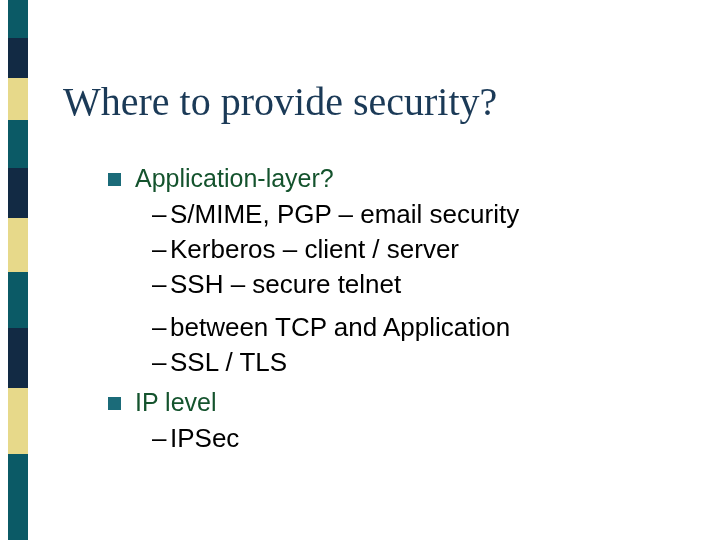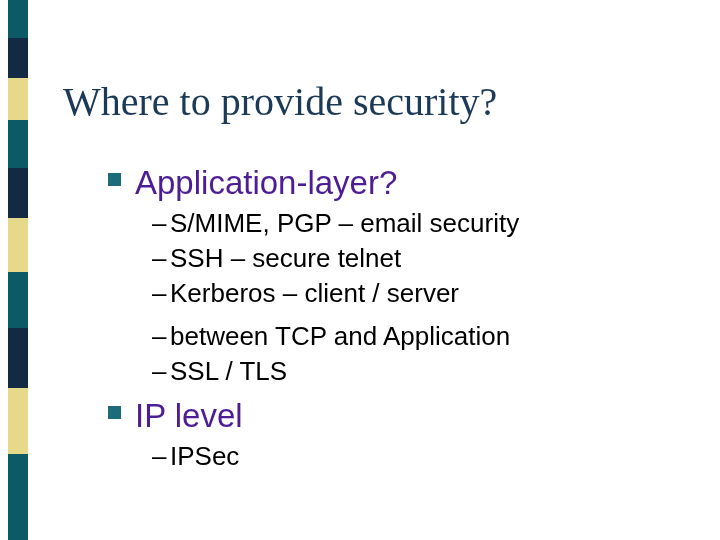--- a/index.html
+++ b/index.html
@@ -47,22 +47,22 @@
   }
   .sq {
     flex: 0 0 auto;
     width: 13px;
     height: 13px;
     background: #1b6b79;
     margin-top: 9px;
     margin-right: 14px;
   }
   .lvl1-text {
-    font-size: 33px;
-    color: #4c1d95;
+    font-size: 25px;
+    color: #14532d;
   }
   .sub {
     margin-left: 44px;
     margin-top: 4px;
     margin-bottom: 8px;
   }
   .lvl2 {
     font-size: 26px;
     color: #000;
     line-height: 1.35;
@@ -91,22 +91,22 @@
   <div class="title">Where to provide security?</div>
 
   <div class="content">
 
     <div class="lvl1">
       <div class="sq"></div>
       <div class="lvl1-text">Application-layer?</div>
     </div>
     <div class="sub">
       <div class="lvl2"><span class="dash">–</span><span>S/MIME, PGP – email security</span></div>
+      <div class="lvl2"><span class="dash">–</span><span>Kerberos – client / server</span></div>
       <div class="lvl2"><span class="dash">–</span><span>SSH – secure telnet</span></div>
-      <div class="lvl2"><span class="dash">–</span><span>Kerberos – client / server</span></div>
     </div>
 
     <div class="sub">
       <div class="lvl2"><span class="dash">–</span><span>between TCP and Application</span></div>
       <div class="lvl2"><span class="dash">–</span><span>SSL / TLS</span></div>
     </div>
 
     <div class="lvl1">
       <div class="sq"></div>
       <div class="lvl1-text">IP level</div>

